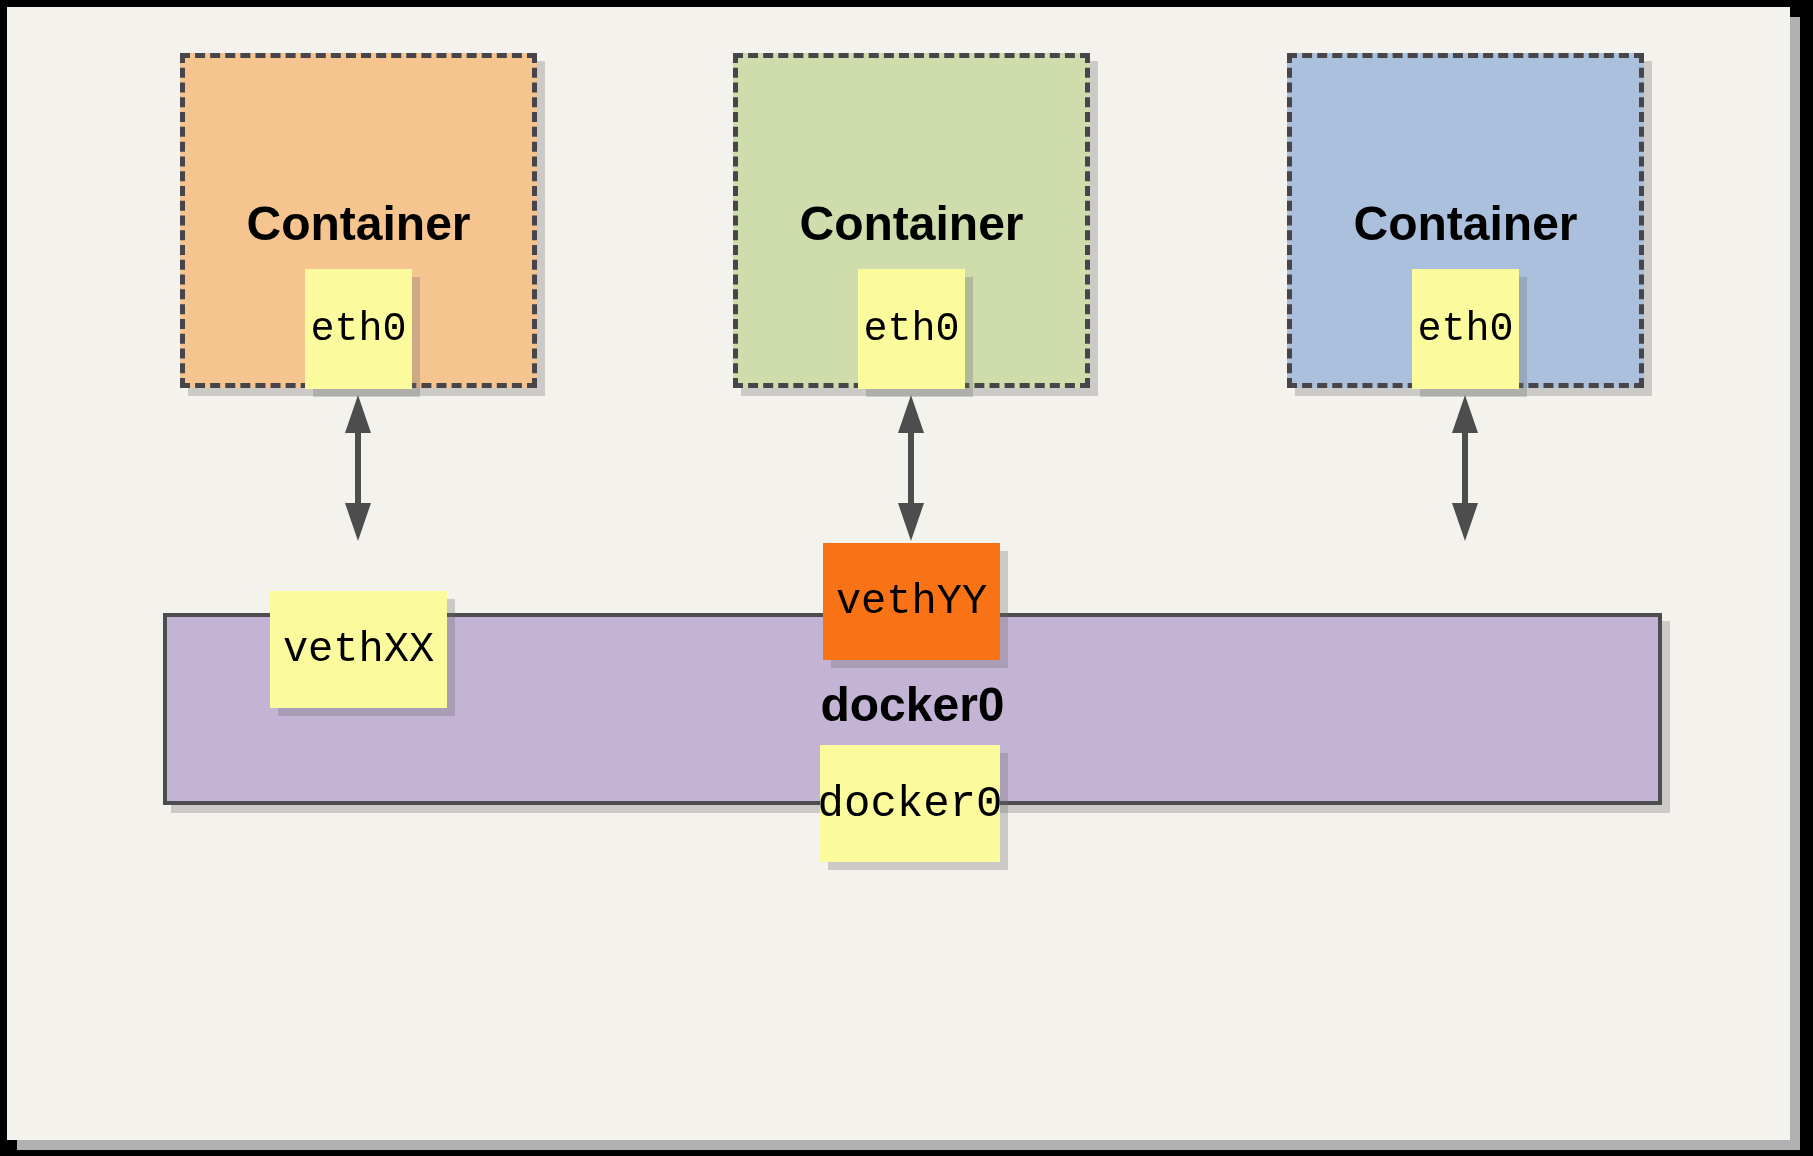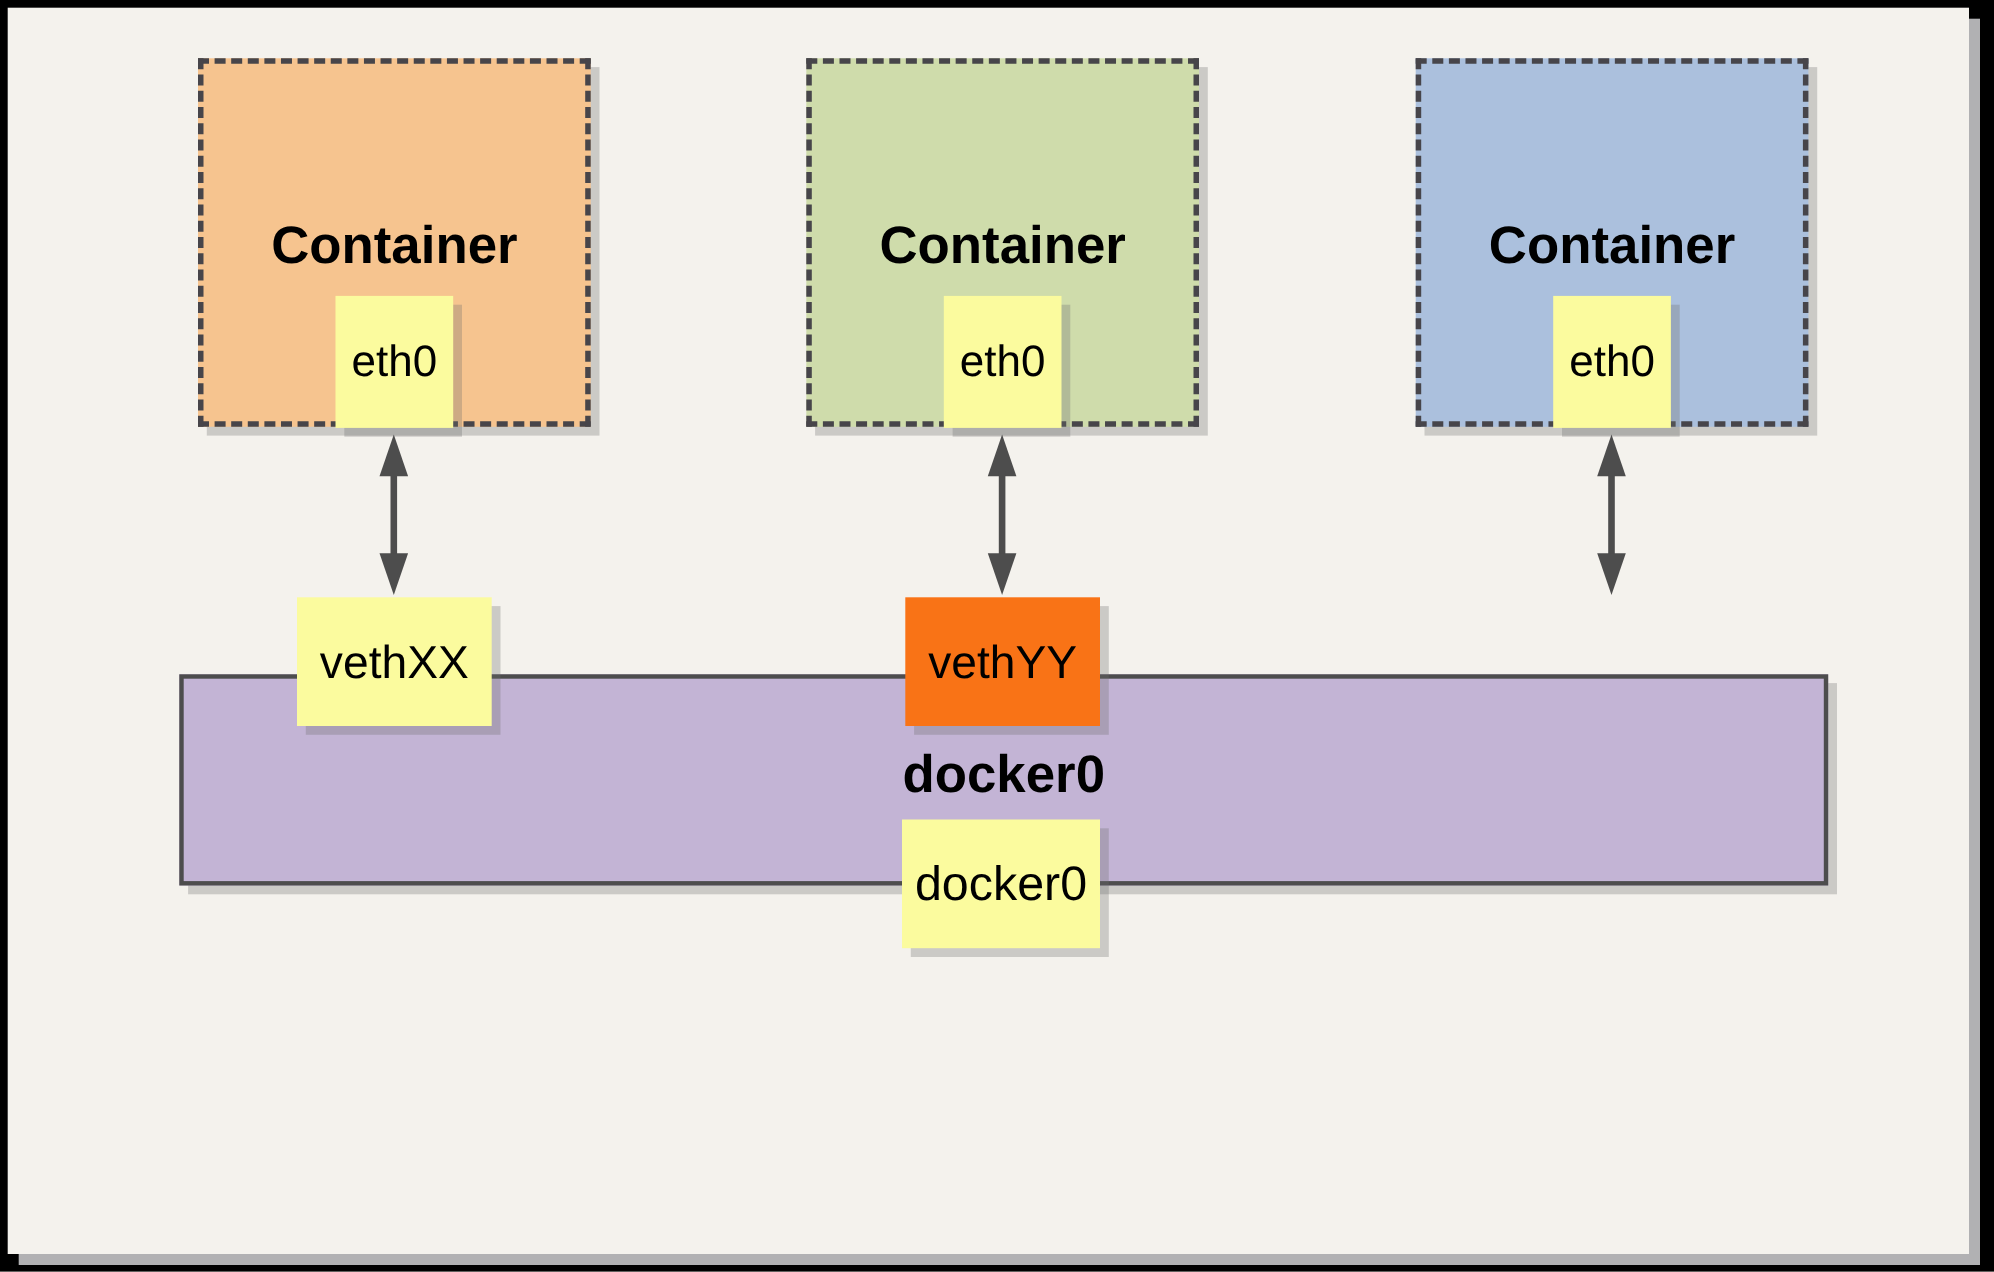--- a/index.html
+++ b/index.html
@@ -34,20 +34,21 @@
     font-size: 48px;
     font-weight: bold;
     line-height: 56px;
   }
   .note-box {
     box-sizing: border-box;
     display: flex;
     align-items: center;
     justify-content: center;
     box-shadow: 8px 8px 0 rgba(110,110,110,0.30);
+    font-family: Liberation Mono, monospace;
   }
   .eth-box {
     width: 107px; height: 120px;
     top: 262px;
     font-size: 40px;
     z-index: 2;
   }
   .veth-box {
     width: 177px; height: 117px;
     top: 536px;
@@ -106,21 +107,21 @@
   <div class="abs note-box eth-box" style="left: 298px; background-color: rgb(251, 251, 158);">
     <span>eth0</span>
   </div>
   <div class="abs link-arrow" style="left: 336px; color: rgb(77, 77, 77);">
     <svg width="30" height="150" viewBox="0 0 30 150">
       <polygon points="15,2 28,40 2,40" fill="currentColor"></polygon>
       <rect x="12" y="36" width="6" height="78" fill="currentColor"></rect>
       <polygon points="15,148 2,110 28,110" fill="currentColor"></polygon>
     </svg>
   </div>
-  <div class="abs note-box veth-box" style="left: 263px; background-color: rgb(251, 251, 158);">
+  <div class="abs note-box veth-box" style="left: 263px; background-color: rgb(251, 251, 158); margin-top: 48px;">
     <span>vethXX</span>
   </div>
 
   <div class="abs container-box" style="left: 726px; background-color: rgb(207, 220, 171);">
     <div class="container-title">Container</div>
   </div>
   <div class="abs note-box eth-box" style="left: 851px; background-color: rgb(251, 251, 158);">
     <span>eth0</span>
   </div>
   <div class="abs link-arrow" style="left: 889px; color: rgb(77, 77, 77);">

